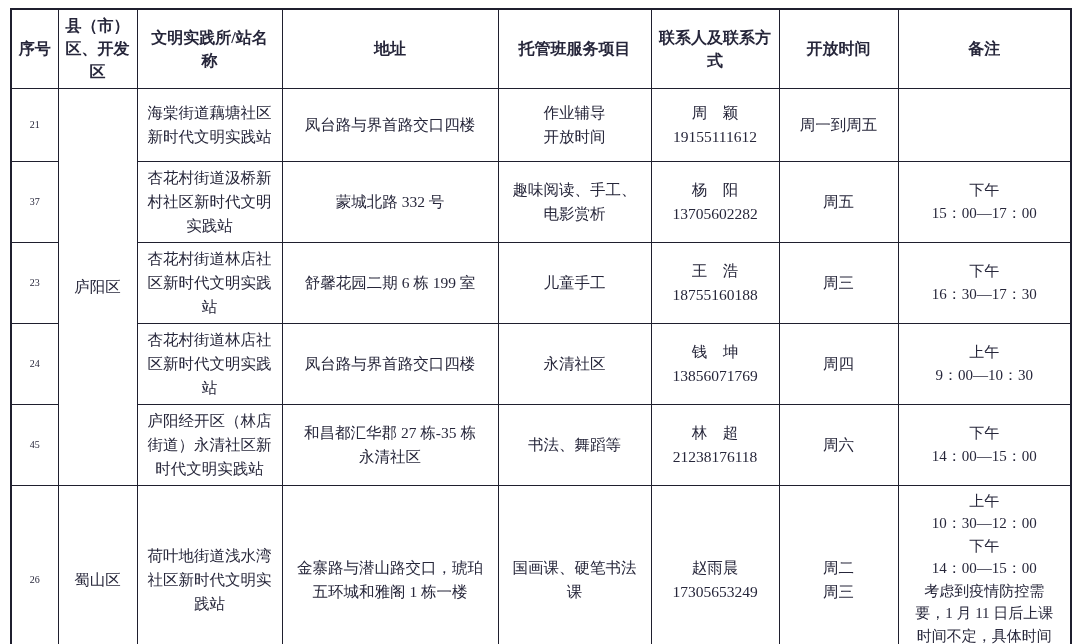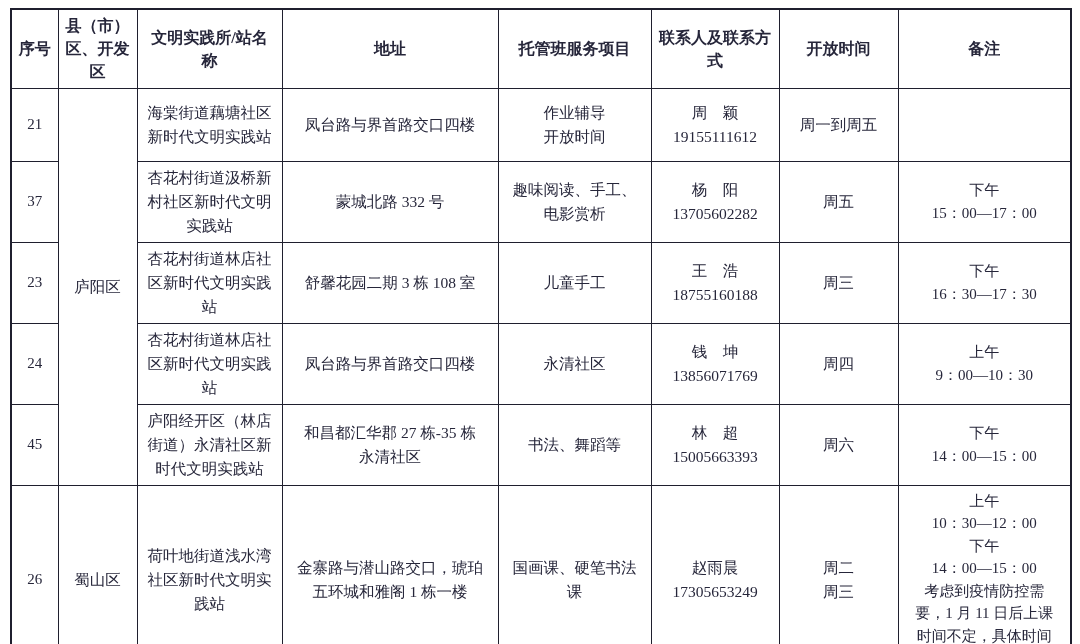--- a/index.html
+++ b/index.html
@@ -31,21 +31,21 @@
   }
   th{
     font-weight:bold;
     font-size:16px;
     line-height:1.45;
     padding:4px 6px;
   }
   tr.hdr{height:78px;}
   tr.r{height:73px;}
   tr.r-tall{height:172px;}
-  td.no-cell{font-size:15px;}
+  td.no-cell{font-size:10px;}
   td.remarks-cell{font-size:15px;line-height:1.5;padding:4px 12px;}
 </style>
 </head>
 <body>
 
 <div class="table-wrap">
   <table>
     <colgroup>
       <col style="width:47px">
       <col style="width:79px">
@@ -88,21 +88,21 @@
           <td>趣味阅读、手工、电影赏析</td>
           <td>杨　阳
 13705602282</td>
           <td>周五</td>
           <td class="remarks-cell">下午
 15：00—17：00</td>
         </tr>
         <tr class="r">
           <td class="no-cell">23</td>
           <td>杏花村街道林店社区新时代文明实践站</td>
-          <td>舒馨花园二期 3 栋 108 室</td>
+          <td>舒馨花园二期 6 栋 199 室</td>
           <td>儿童手工</td>
           <td>王　浩
 18755160188</td>
           <td>周三</td>
           <td class="remarks-cell">下午
 16：30—17：30</td>
         </tr>
         <tr class="r">
           <td class="no-cell">24</td>
           <td>杏花村街道林店社区新时代文明实践站</td>
@@ -114,21 +114,21 @@
           <td class="remarks-cell">上午
 9：00—10：30</td>
         </tr>
         <tr class="r">
           <td class="no-cell">45</td>
           <td>庐阳经开区（林店街道）永清社区新时代文明实践站</td>
           <td>和昌都汇华郡 27 栋-35 栋
 永清社区</td>
           <td>书法、舞蹈等</td>
           <td>林　超
-15005663393</td>
+21238176118</td>
           <td>周六</td>
           <td class="remarks-cell">下午
 14：00—15：00</td>
         </tr>
         <tr class="r-tall">
           <td class="no-cell">26</td>
           <td rowspan="1">蜀山区</td>
           <td>荷叶地街道浅水湾社区新时代文明实践站</td>
           <td>金寨路与潜山路交口，琥珀五环城和雅阁 1 栋一楼</td>
           <td>国画课、硬笔书法课</td>

